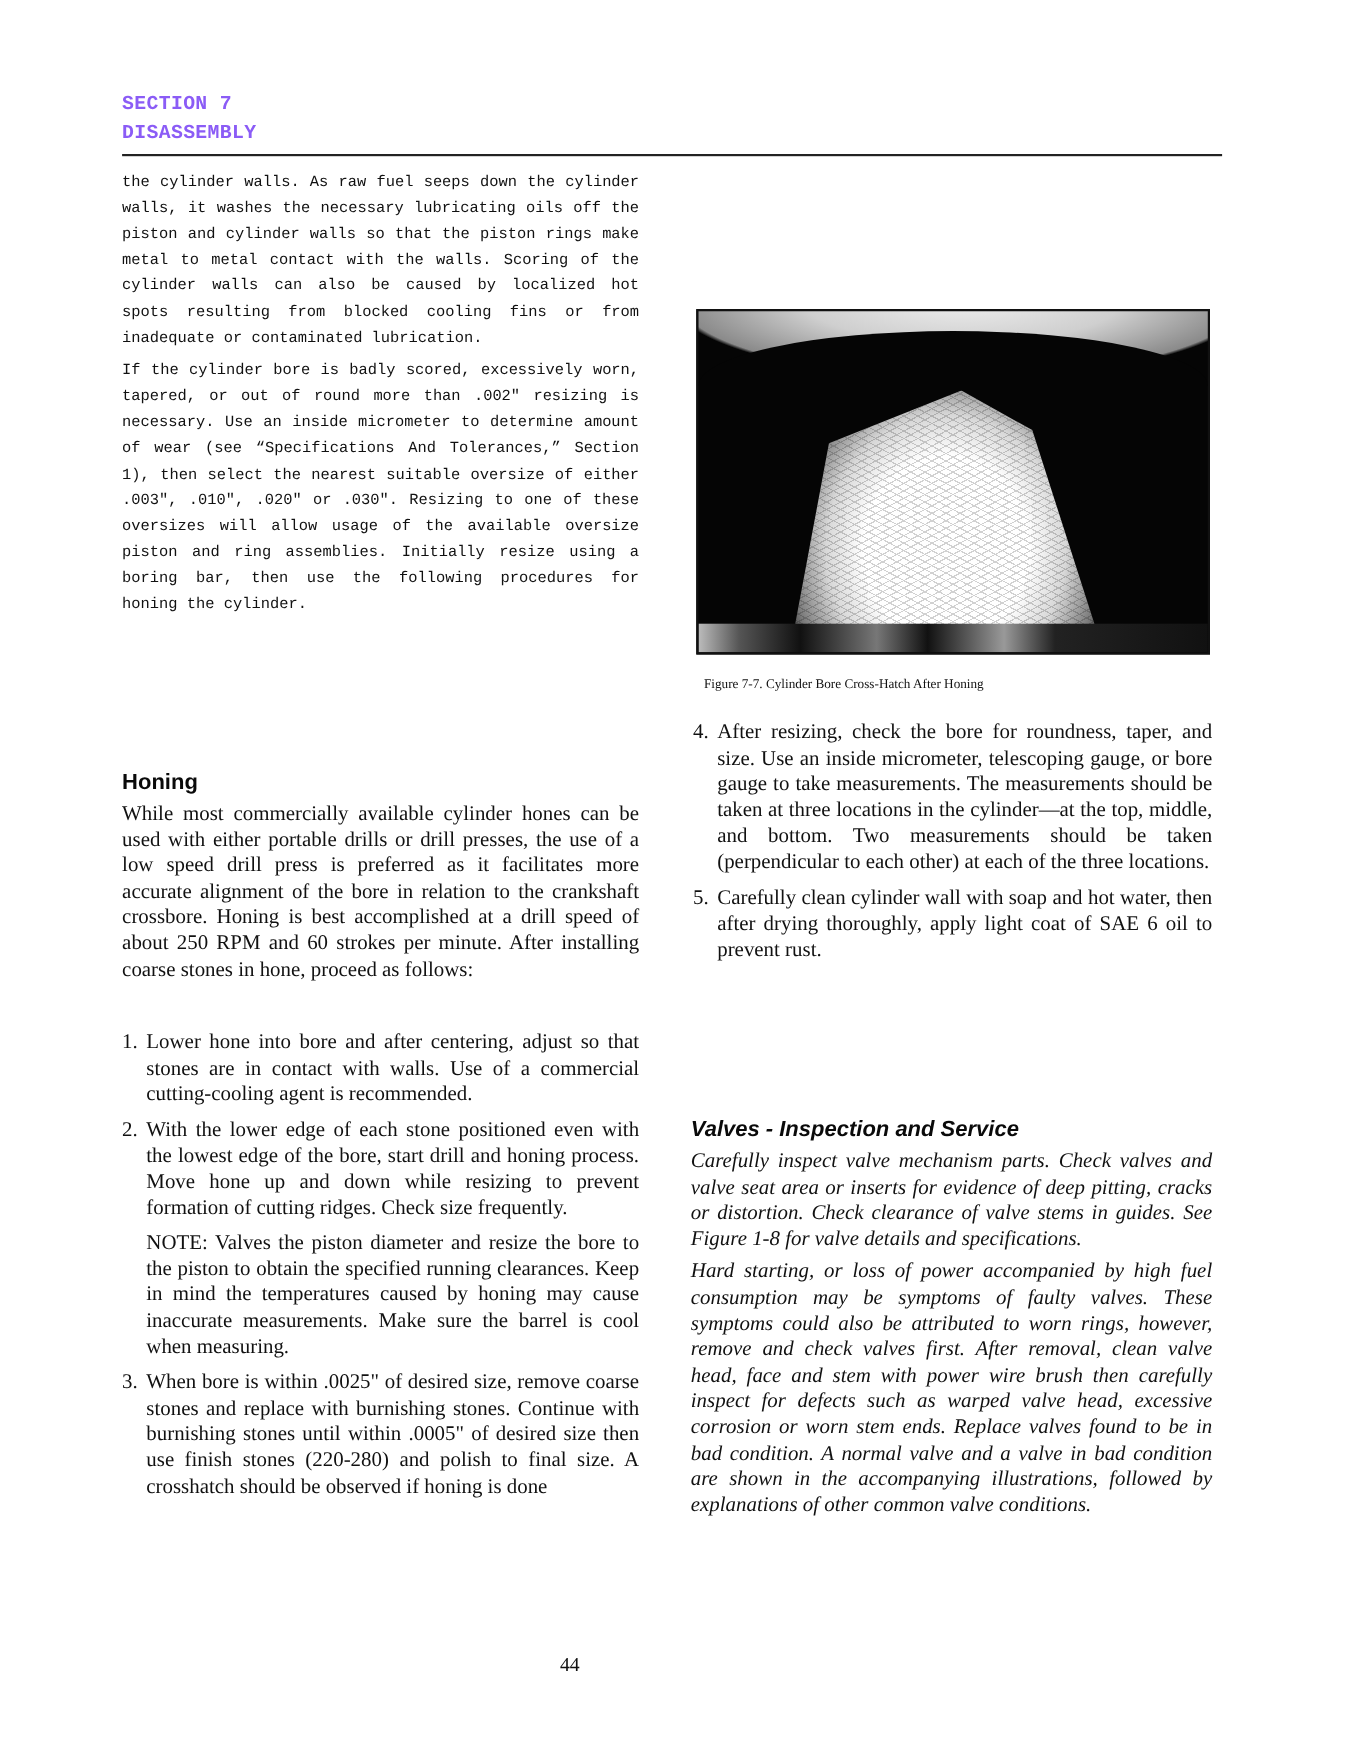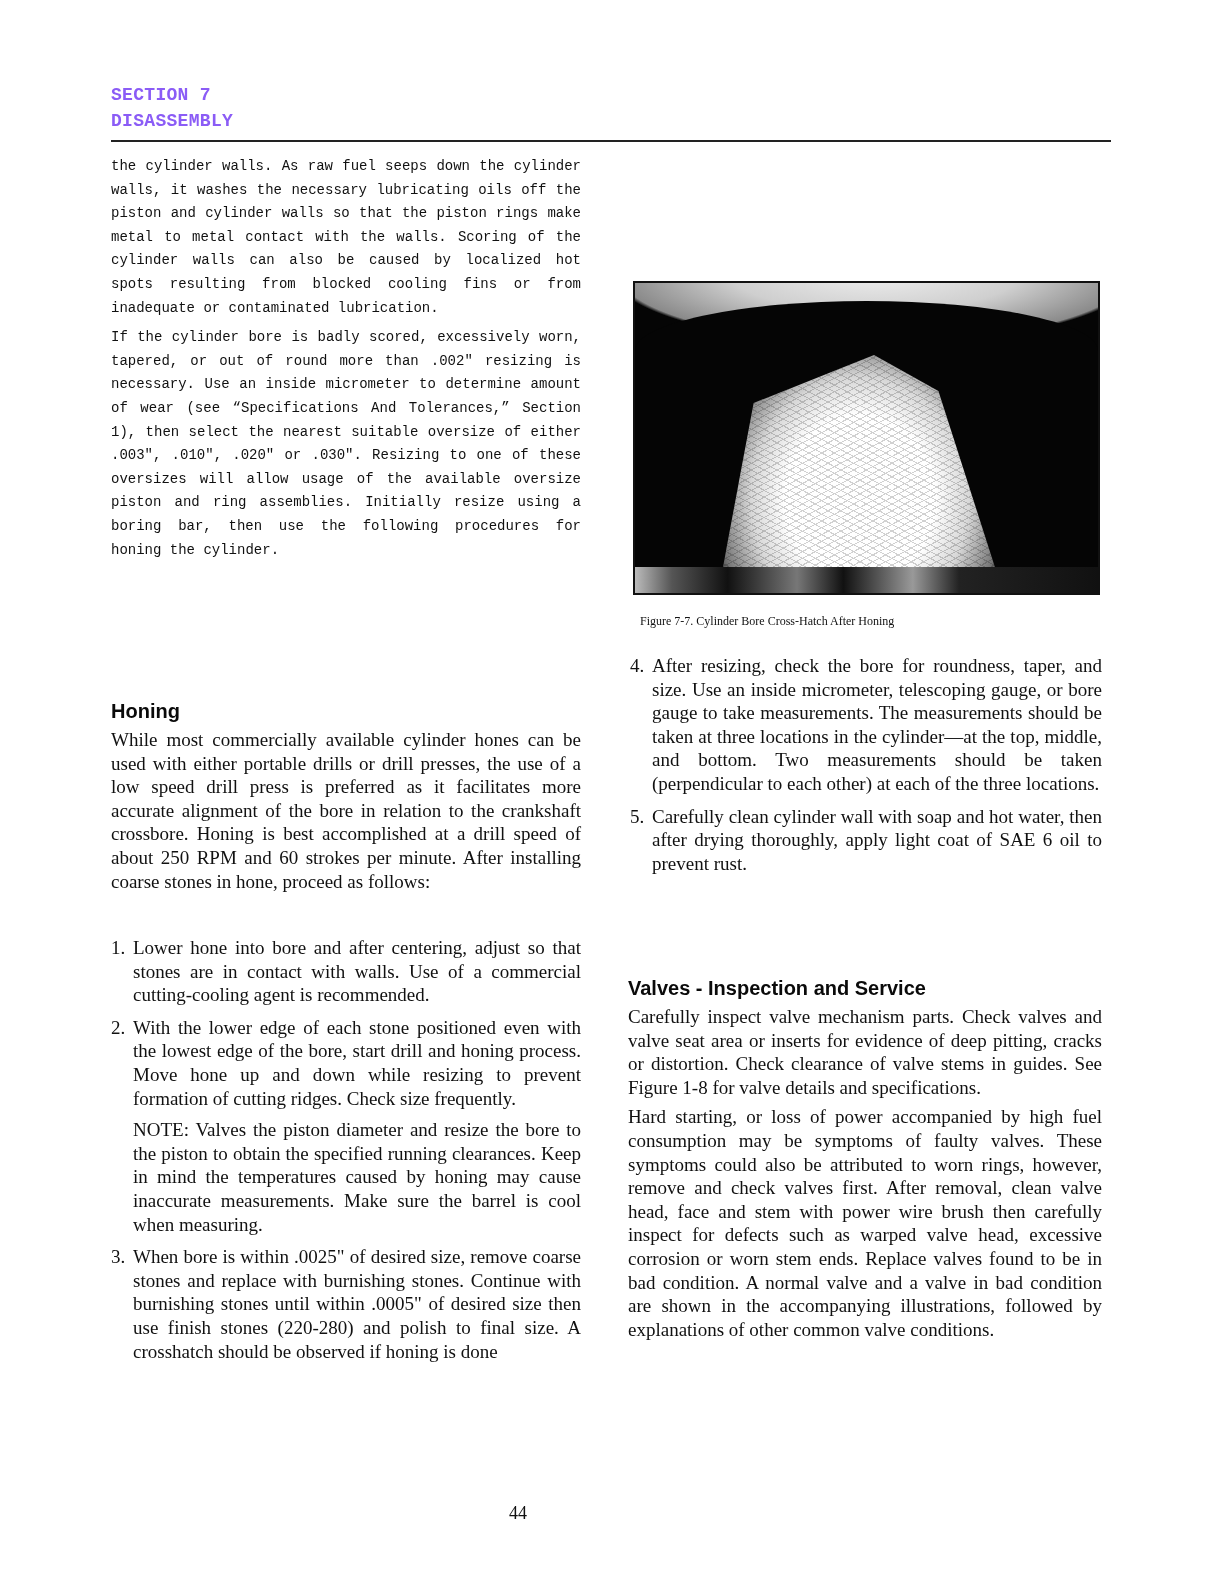--- a/index.html
+++ b/index.html
@@ -33,21 +33,21 @@
       clip-path: polygon(12% 25%, 55% 5%, 78% 20%, 100% 100%, 0% 100%); }
     .figure .bottom { position: absolute; left: 0; bottom: 0; width: 100%; height: 26px;
       background: linear-gradient(90deg, #bbb 0%, #555 8%, #111 20%, #777 35%, #111 45%, #999 60%, #222 70%, #111 100%); }
     .figure .hatch { position: absolute; left: 85px; top: 60px; width: 280px; height: 240px; opacity: 0.18;
       background: repeating-linear-gradient(28deg, #000 0 1px, transparent 1px 6px), repeating-linear-gradient(-28deg, #000 0 1px, transparent 1px 6px);
       clip-path: polygon(12% 25%, 55% 5%, 78% 20%, 100% 100%, 0% 100%); }
 
     .caption { position: absolute; left: 640px; top: 611px; width: 470px; font-family: "Liberation Serif", serif; font-size: 12px; line-height: 20px; color: #111; }
 
     .col-right-lower { position: absolute; left: 630px; top: 654px; width: 472px; font-family: "Liberation Serif", serif; font-size: 19px; line-height: 23.6px; }
-    .col-right-valves { position: absolute; left: 628px; top: 975px; width: 474px; font-family: "Liberation Serif", serif; font-size: 19px; line-height: 23.6px; }
+    .col-right-valves { position: absolute; left: 628px; top: 1014px; width: 474px; font-family: "Liberation Serif", serif; font-size: 19px; line-height: 23.6px; font-style: italic; }
 
     .honing-block { position: absolute; left: 111px; top: 670px; width: 470px; font-family: "Liberation Serif", serif; font-size: 19px; line-height: 23.6px; margin-top: 28px; }
     .steps-block { position: absolute; left: 111px; top: 936px; width: 470px; font-family: "Liberation Serif", serif; font-size: 19px; line-height: 23.6px; }
 
     .page-num { position: absolute; left: 0; top: 1503px; width: 1036px; text-align: center; font-family: "Liberation Serif", serif; font-size: 18px; }
   </style>
 </head>
 <body>
 
 <div class="page">

